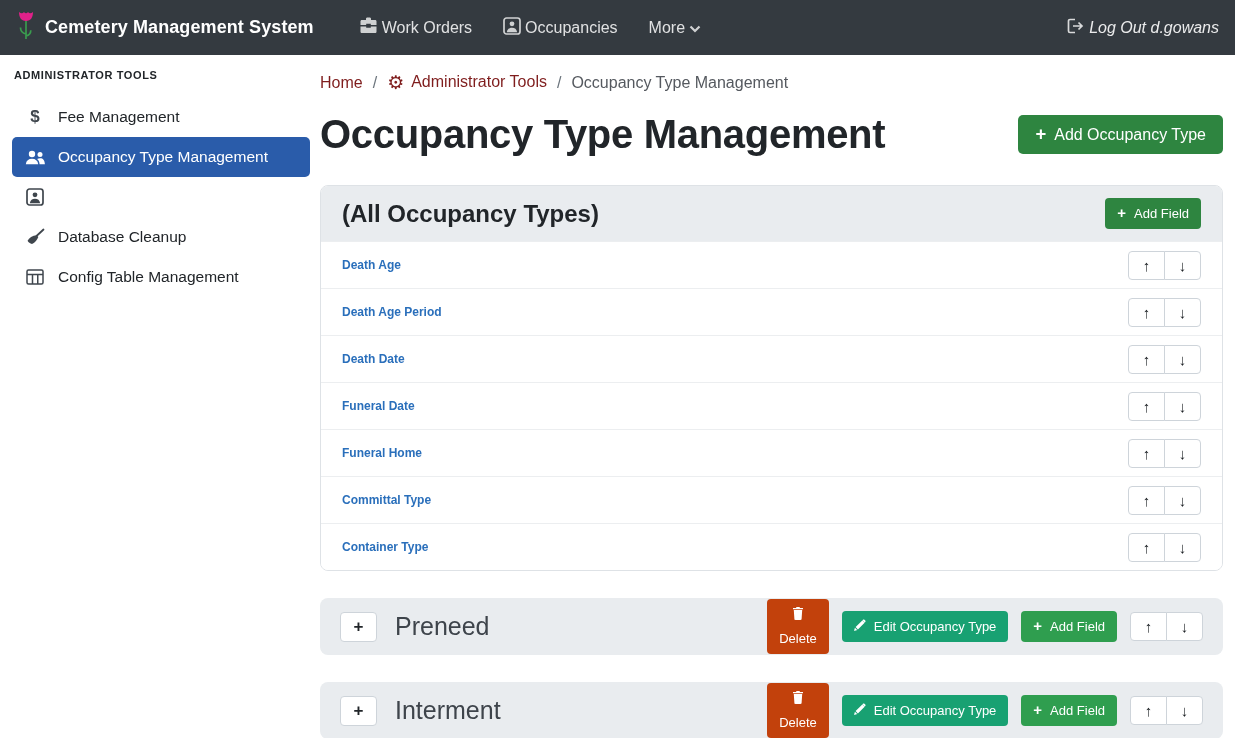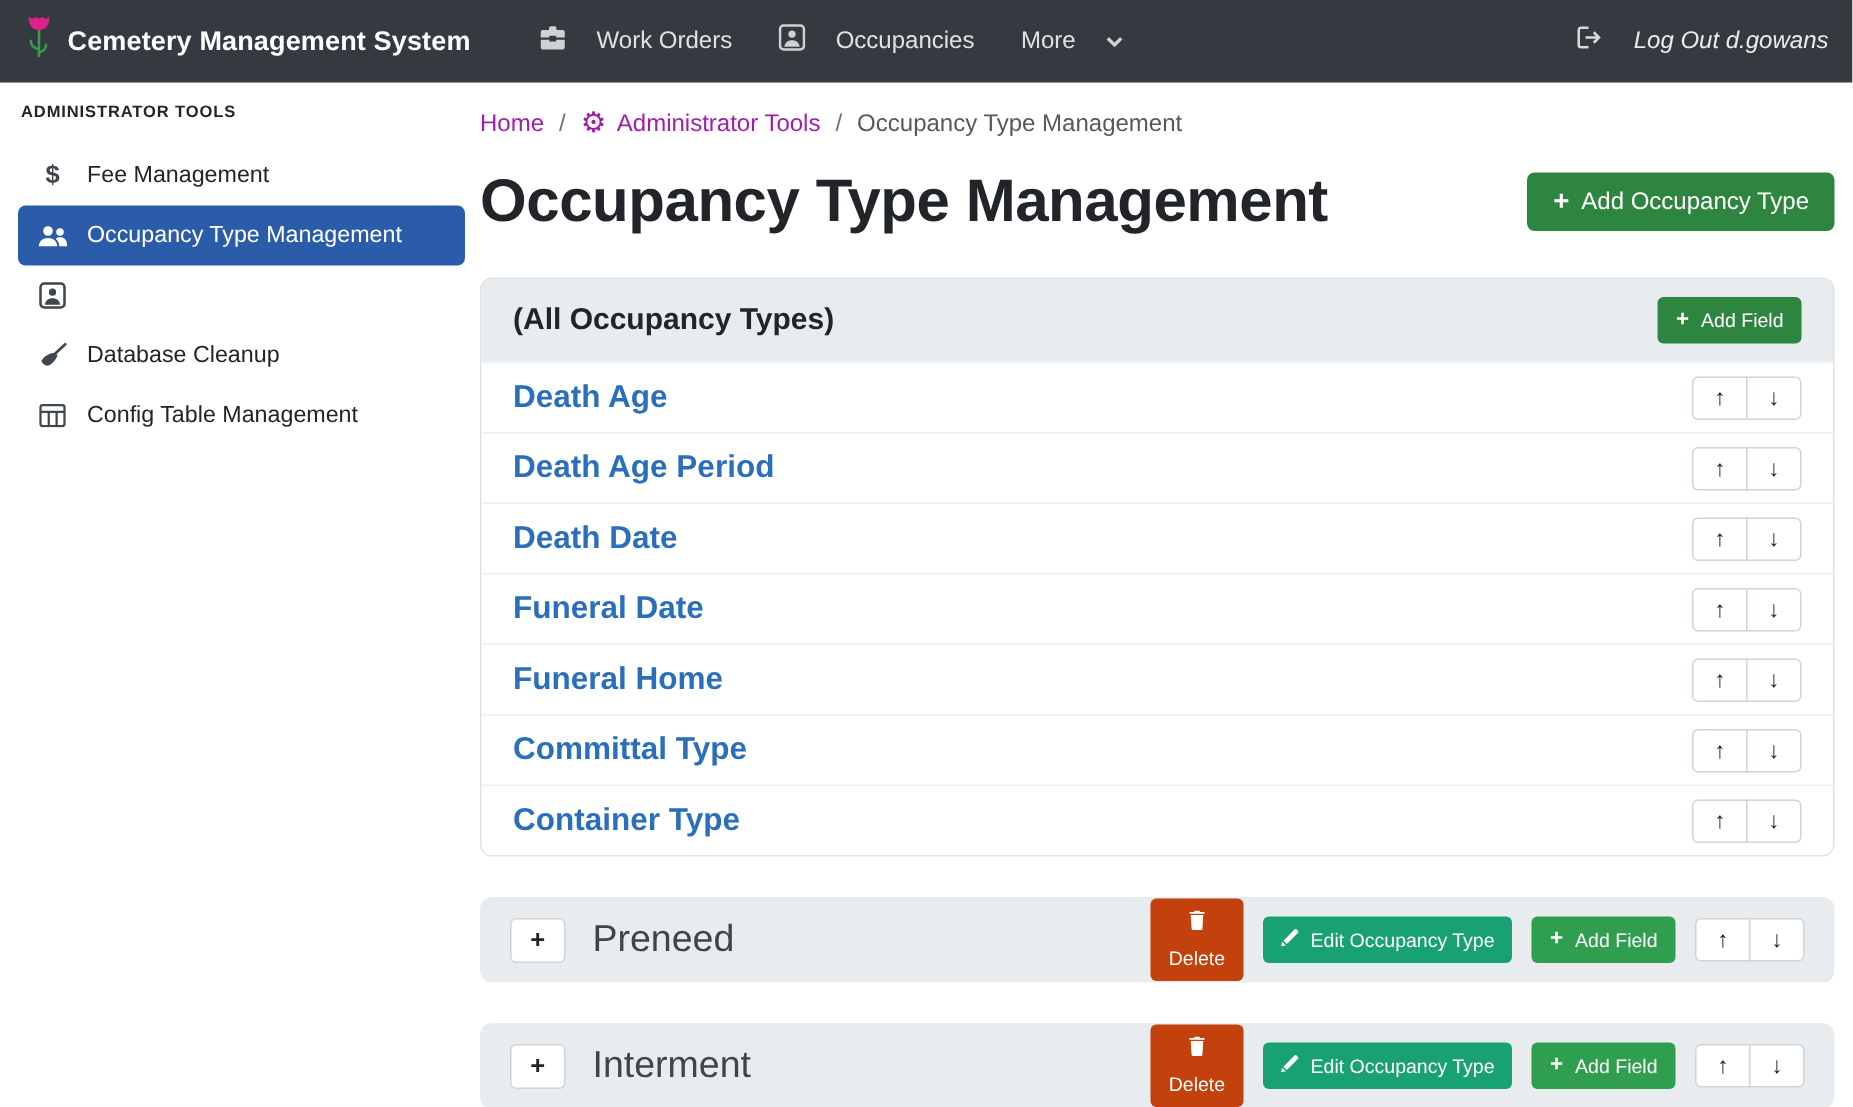--- a/index.html
+++ b/index.html
@@ -11,21 +11,21 @@
   }
   
   .navbar {
     height:55px; background:#343a40; display:flex; align-items:center;
     padding:0 16px; color:#fff;
   }
   .brand { display:flex; align-items:center; gap:9px; margin-right:14px; cursor:pointer; }
   .brand-title { font-size:18px; font-weight:700; color:#fff; letter-spacing:.1px; }
   .nav-links { display:flex; align-items:center; }
   .nav-link {
-    display:flex; align-items:center; gap:20px; margin-left:31px;
+    display:flex; align-items:center; gap:4px; margin-left:31px;
     color:rgba(255,255,255,.85); font-size:16px; text-decoration:none; cursor:pointer;
   }
   .nav-link svg { opacity:.9; }
   .nav-right { margin-left:auto; }
   .nav-right .nav-link { margin-left:0; color:rgba(255,255,255,.9);font-style:italic; }
   
   .layout { display:flex; height:568px; }
   .sidebar { width:320px; flex:none; padding:14px 10px 0 12px; }
   .sidebar-heading {
     font-size:11px; font-weight:700; letter-spacing:.6px; text-transform:uppercase;
@@ -35,21 +35,21 @@
     display:flex; align-items:center; gap:12px; height:40px; padding:0 12px;
     border-radius:5px; font-size:15.5px; color:#212529; cursor:pointer;
   }
   .side-item .s-icon { width:22px; display:flex; justify-content:center; color:#3f464d; }
   .side-item.active { background:#2a5caa; color:#fff; }
   .side-item.active .s-icon { color:#fff; }
   .dollar { font-size:17px; font-weight:700; }
   
   .main { flex:1; padding:6px 12px 0 0; }
   .breadcrumb { display:flex; align-items:center; font-size:16px; margin:12px 0 20px 0; }
-  .breadcrumb a { color:#a21caf; text-decoration:none; display:flex; align-items:flex-end; gap:7px; cursor:pointer; }
+  .breadcrumb a { color:#7f1d1d; text-decoration:none; display:flex; align-items:flex-start; gap:7px; cursor:pointer; }
   .crumb-sep { color:#6c757d; padding:0 10px; }
   .crumb-current { color:#55595f; }
   .gear { font-size:19px; line-height:1; }
   .title-row { display:flex; align-items:center; justify-content:space-between; margin-bottom:28px; }
   .page-title { font-size:40px; font-weight:600; margin:0; color:#212529; letter-spacing:-.3px; }
   
   .btn {
     display:inline-flex; align-items:center; gap:8px; border:none; border-radius:4px;
     color:#fff; font-family:inherit; cursor:pointer; white-space:nowrap;
   }
@@ -68,27 +68,27 @@
   .arrow-group { display:inline-flex; }
   .arrow-group .btn-outline { width:37px; height:29px; font-size:15px; }
   .arrow-group .btn-outline:first-child { border-radius:4px 0 0 4px; }
   .arrow-group .btn-outline:last-child { border-radius:0 4px 4px 0; margin-left:-1px; }
   
   .card { border:1px solid #dee2e6; border-radius:8px; overflow:hidden; }
   .card-header {
     background:#e9ecef; height:55px; display:flex; align-items:center;
     justify-content:space-between; padding:0 21px;
   }
-  .card-title { font-size:20px; font-weight:600; color:#212529; }
+  .card-title { font-size:24px; font-weight:600; color:#212529; }
   .field-row {
     height:47px; display:flex; align-items:center; justify-content:space-between;
     padding:0 21px; background:#fff; border-top:1px solid #eceef0;
   }
   .field-row:first-of-type { border-top:none; }
-  .field-link { color:#2a6fbb; font-weight:700; font-size:21px; text-decoration:none; cursor:pointer; }
+  .field-link { color:#2a6fbb; font-weight:700; font-size:12px; text-decoration:none; cursor:pointer; }
   
   .section {
     display:flex; align-items:center; background:#e9ecef; border-radius:8px;
     padding:0 20px; height:57px; margin-top:27px;
   }
   .expand-btn { width:37px; height:30px; border-radius:4px; font-size:17px; font-weight:600; }
   .section-name { font-size:25px; font-weight:400; color:#3e444b; margin:0 0 0 18px; }
   .section-actions { margin-left:auto; display:flex; align-items:center; gap:13px; }
 </style>
 </head>

